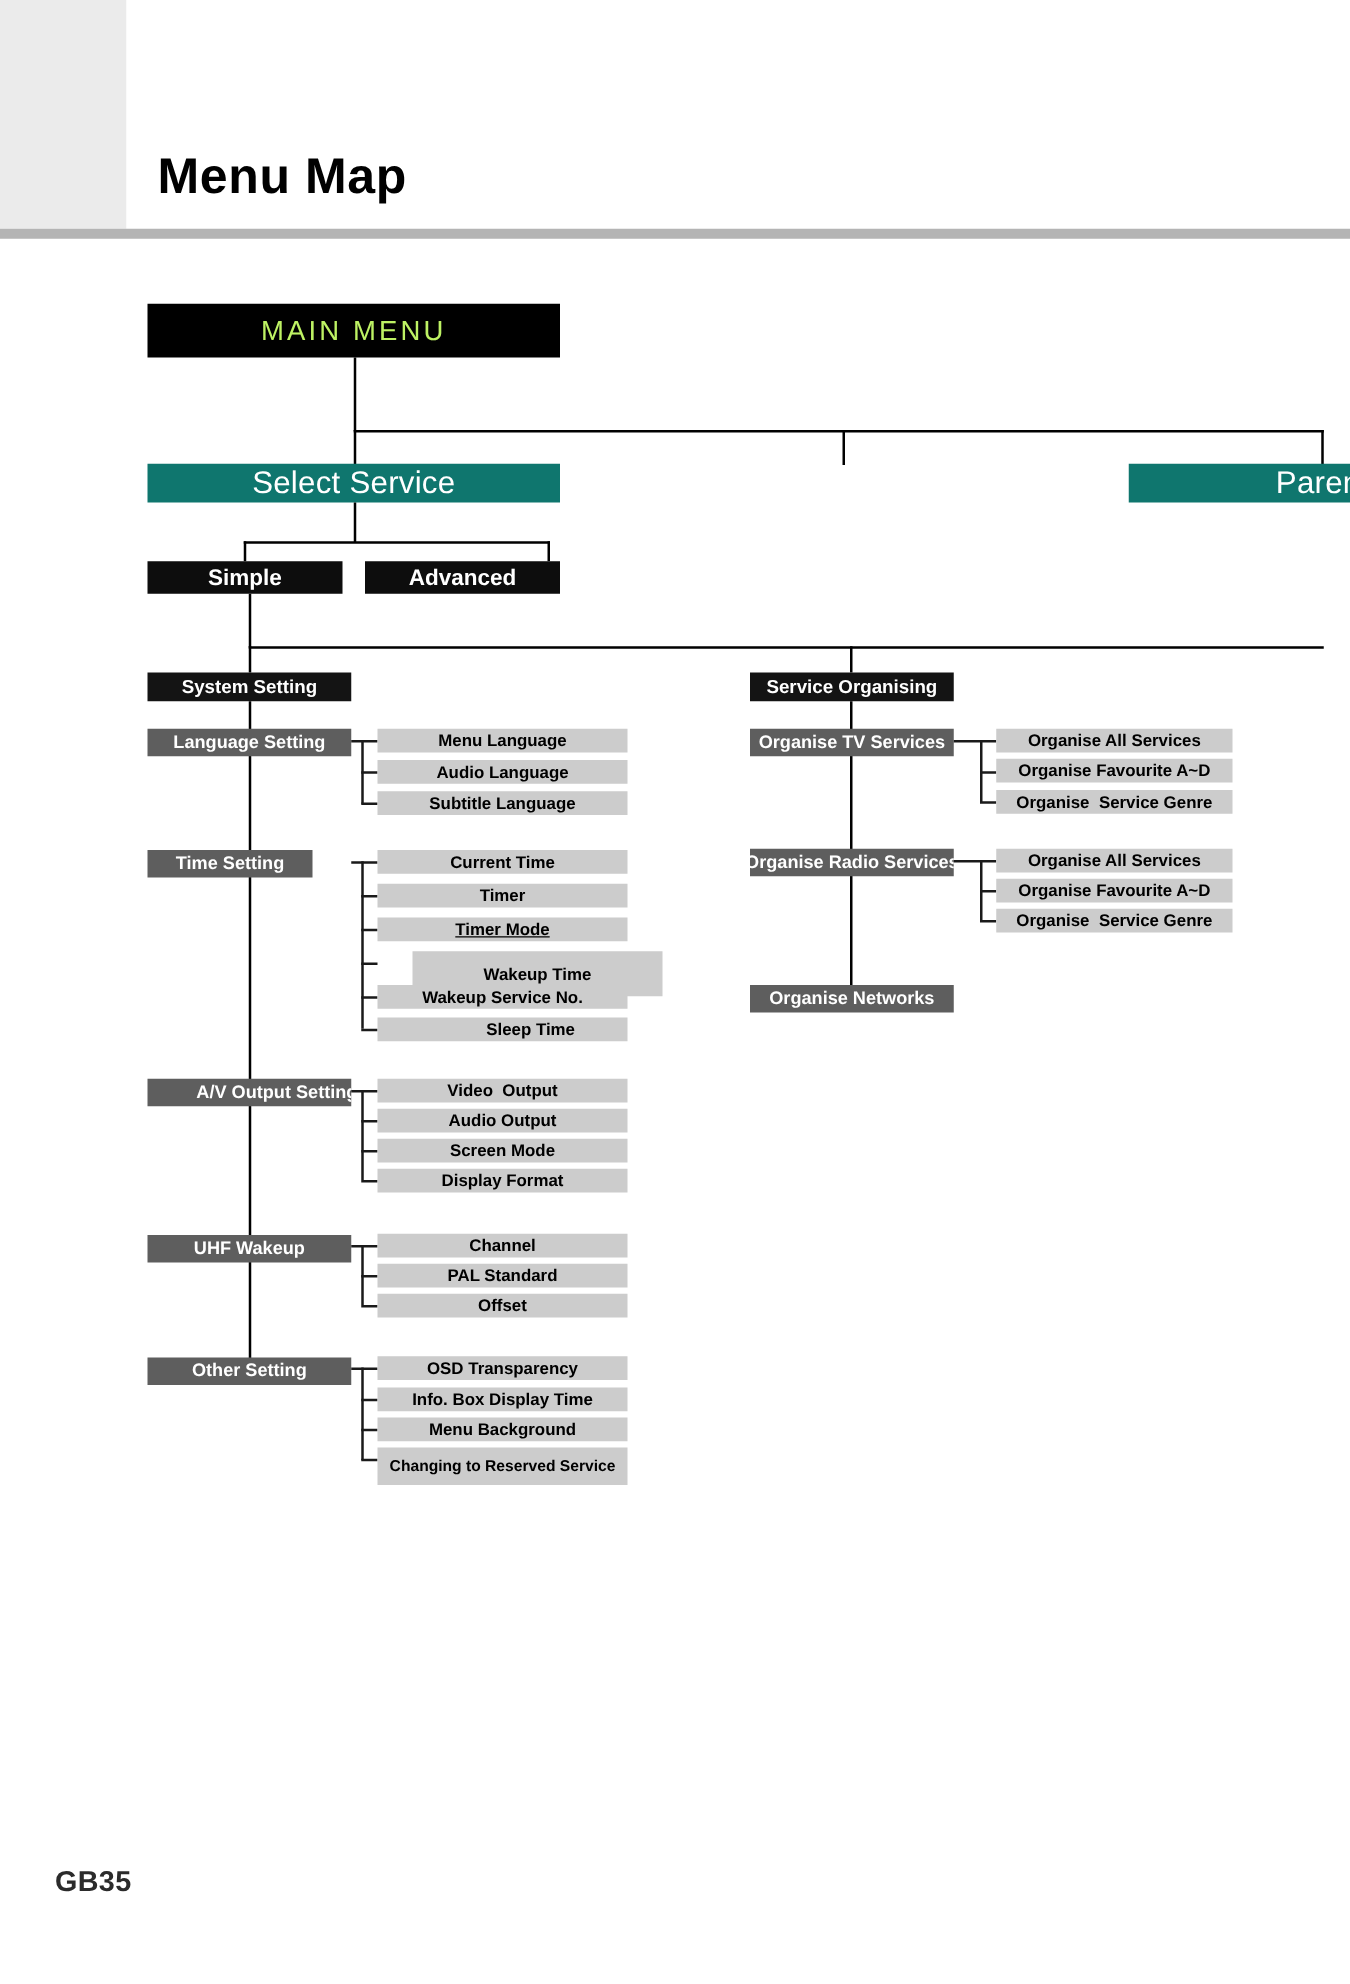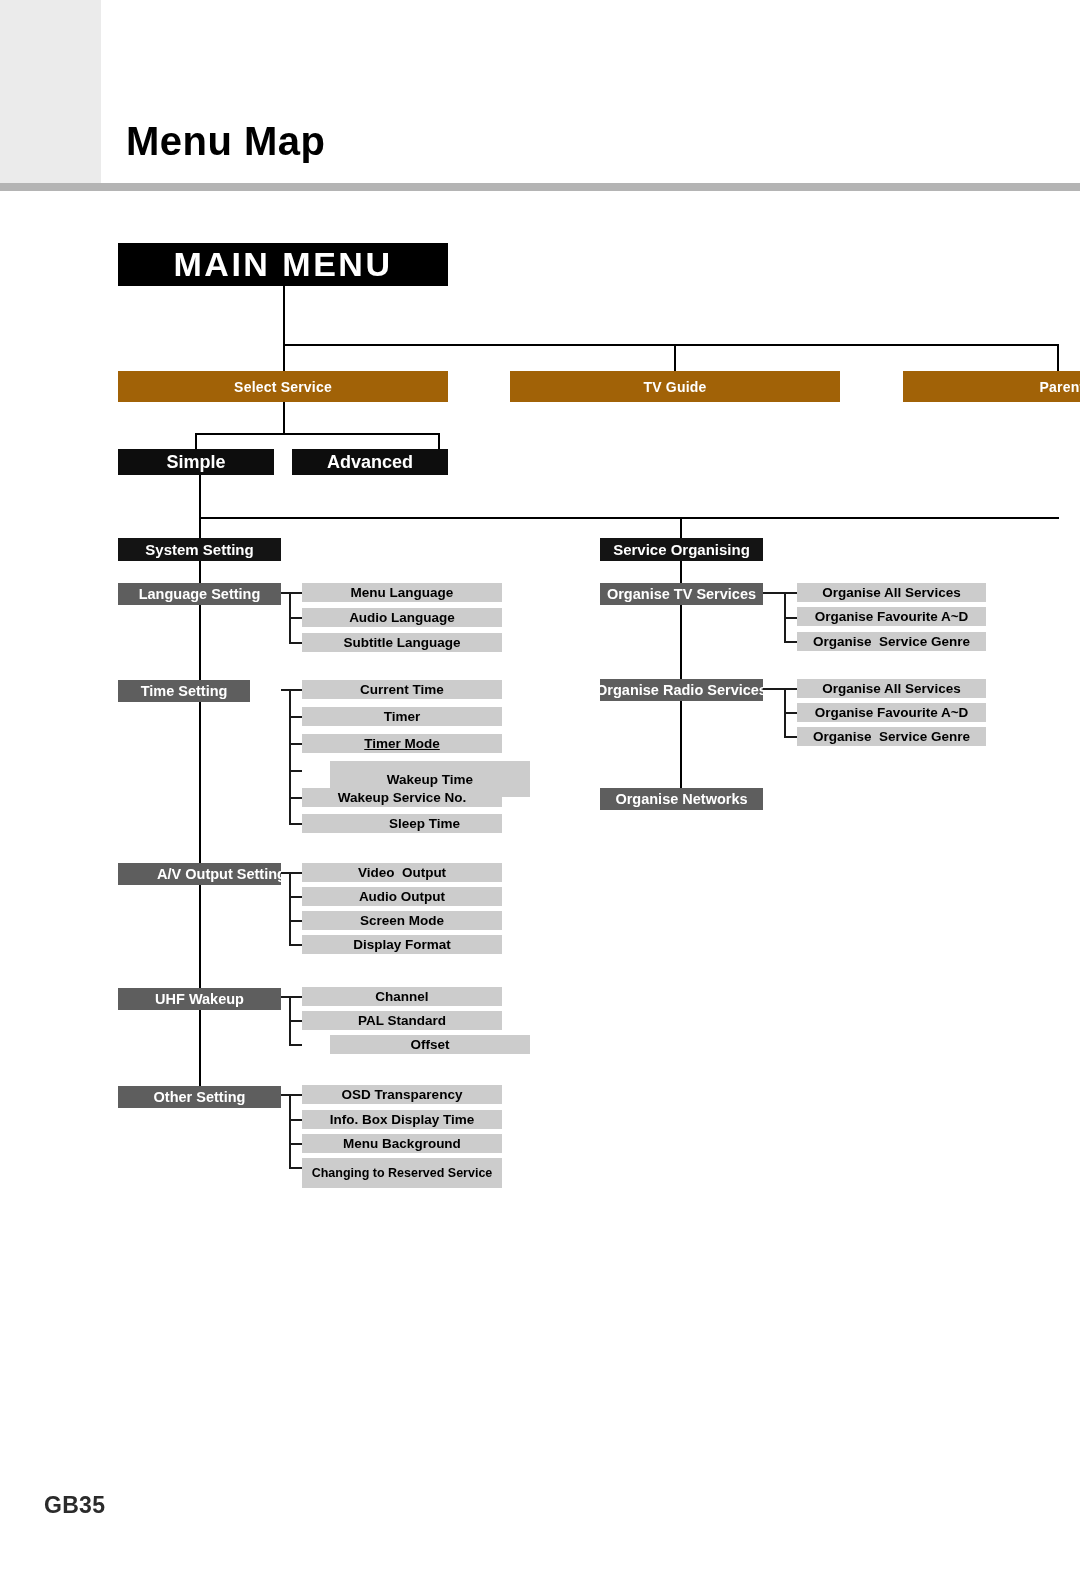--- a/index.html
+++ b/index.html
@@ -61,30 +61,30 @@
     position: absolute;
     box-sizing: border-box;
     display: flex;
     align-items: center;
     justify-content: center;
     white-space: pre;
     overflow: hidden;
   }
   .node.root {
     background: #000000;
-    color: #ffffff;
-    font-size: 34px;
-    font-weight: bold;
+    color: #bef264;
+    font-size: 22px;
+    font-weight: normal;
     letter-spacing: 2.5px;
   }
   .node.lvl1 {
-    background: #a16207;
-    color: #ffffff;
-    font-size: 14px;
-    font-weight: bold;
+    background: #0f766e;
+    color: #ffffff;
+    font-size: 25px;
+    font-weight: normal;
     letter-spacing: 0.2px;
   }
   .node.lvl2 {
     background: #0d0d0d;
     color: #ffffff;
     font-size: 18px;
     font-weight: bold;
   }
   .node.section {
     background: #141414;
@@ -138,21 +138,20 @@
 
   <div class="vline" style="left:283px; top:286px; height:59px;"></div>
 
   <div class="hline" style="left:283px; top:344px; width:776px;"></div>
 
   <div class="vline" style="left:283px; top:344px; height:28px;"></div>
   <div class="vline" style="left:674px; top:344px; height:28px;"></div>
   <div class="vline" style="left:1057px; top:344px; height:28px;"></div>
 
   <div class="node lvl1" style="left:118px; top:371px; width:330px; height:31px;">Select Service</div>
-  <div class="node lvl1" style="left:510px; top:371px; width:330px; height:31px;">TV Guide</div>
   <div class="node lvl1" style="left:903px; top:371px; width:330px; height:31px;">Parental</div>
 
   <div class="vline" style="left:283px; top:402px; height:32px;"></div>
   <div class="hline" style="left:195px; top:433px; width:245px;"></div>
   <div class="vline" style="left:195px; top:433px; height:16px;"></div>
   <div class="vline" style="left:438px; top:433px; height:16px;"></div>
 
   <div class="node lvl2" style="left:118px; top:449px; width:156px; height:26px;">Simple</div>
   <div class="node lvl2" style="left:292px; top:449px; width:156px; height:26px;">Advanced</div>
 
@@ -203,21 +202,21 @@
   <div class="node leaf" style="left:302px; top:911px; width:200px; height:19px;">Screen Mode</div>
   <div class="node leaf" style="left:302px; top:935px; width:200px; height:19px;">Display Format</div>
 
   <div class="node category" style="left:118px; top:988px; width:163px; height:22px;">UHF Wakeup</div>
   <div class="vline thin" style="left:289px; top:996px; height:48px;"></div>
   <div class="connector-stub" style="left:281px; top:996px; width:21px;"></div>
   <div class="connector-stub" style="left:289px; top:1020px; width:13px;"></div>
   <div class="connector-stub" style="left:289px; top:1044px; width:13px;"></div>
   <div class="node leaf" style="left:302px; top:987px; width:200px; height:19px;">Channel</div>
   <div class="node leaf" style="left:302px; top:1011px; width:200px; height:19px;">PAL Standard</div>
-  <div class="node leaf" style="left:302px; top:1035px; width:200px; height:19px;margin-left:28px;">Offset</div>
+  <div class="node leaf" style="left:302px; top:1035px; width:200px; height:19px;">Offset</div>
 
   <div class="node category" style="left:118px; top:1086px; width:163px; height:22px;">Other Setting</div>
   <div class="vline thin" style="left:289px; top:1094px; height:74px;"></div>
   <div class="connector-stub" style="left:281px; top:1094px; width:21px;"></div>
   <div class="connector-stub" style="left:289px; top:1119px; width:13px;"></div>
   <div class="connector-stub" style="left:289px; top:1143px; width:13px;"></div>
   <div class="connector-stub" style="left:289px; top:1167px; width:13px;"></div>
   <div class="node leaf" style="left:302px; top:1085px; width:200px; height:19px;">OSD Transparency</div>
   <div class="node leaf" style="left:302px; top:1110px; width:200px; height:19px;">Info. Box Display Time</div>
   <div class="node leaf" style="left:302px; top:1134px; width:200px; height:19px;">Menu Background</div>

